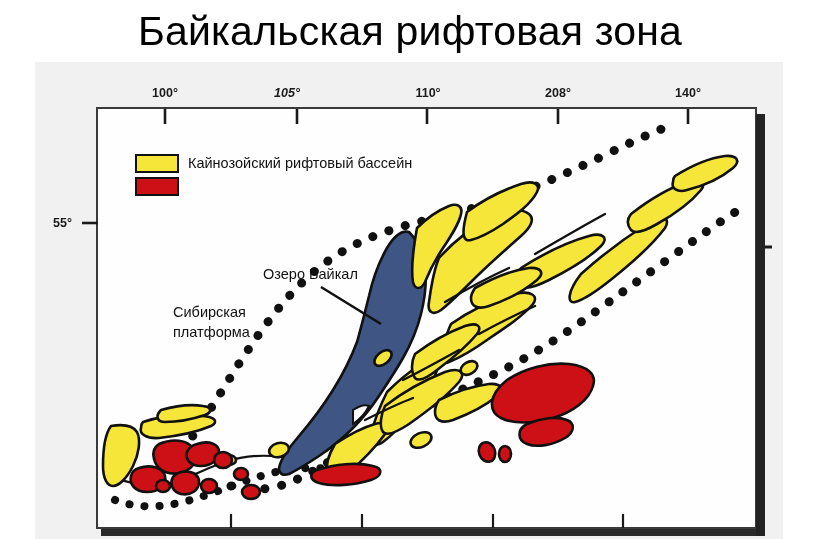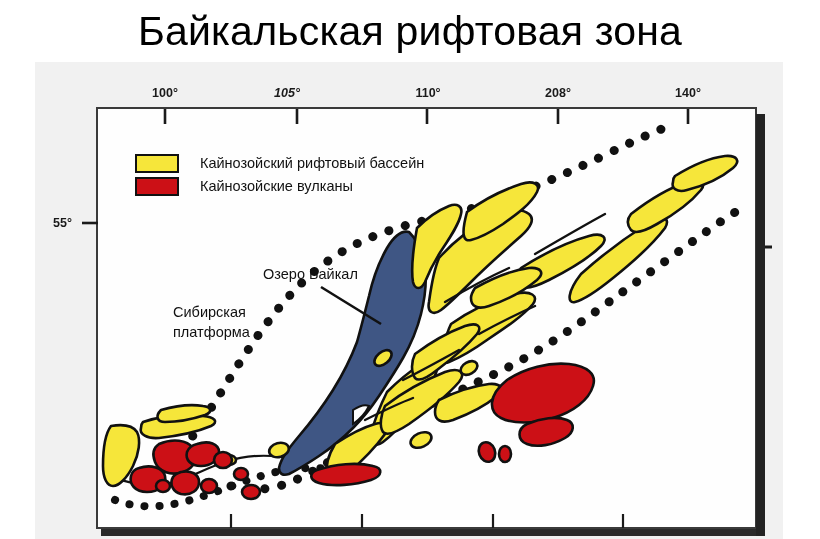--- a/index.html
+++ b/index.html
@@ -82,21 +82,20 @@
     height: 19px;
     border: 2px solid #111111;
     box-sizing: border-box;
   }
   .legend-label {
     font-family: "Liberation Sans", sans-serif;
     font-size: 14.5px;
     color: #111111;
     white-space: nowrap;
     line-height: 1.1;
-    margin-left: 12px;
   }
 
   
   .map-anno {
     position: absolute;
     font-family: "Liberation Sans", sans-serif;
     color: #111111;
     white-space: nowrap;
     line-height: 1.35;
   }
@@ -352,21 +351,20 @@
 
     <div class="axis-label" style="left:18px; top:154px;">55°</div>
 
     <div id="map-legend">
       <div class="legend-row">
         <span class="legend-swatch" style="background:#f6e63a;"></span>
         <span class="legend-label">Кайнозойский рифтовый бассейн</span>
       </div>
       <div class="legend-row">
         <span class="legend-swatch" style="background:#cc1016;"></span>
-        <span class="legend-label">Кайнозойские вулканы</span>
       </div>
     </div>
 
     <div class="map-anno" id="anno-baikal">Озеро Байкал</div>
 
     <div class="map-anno" id="anno-siberian">
       <div>Сибирская</div>
       <div>платформа</div>
     </div>
 

